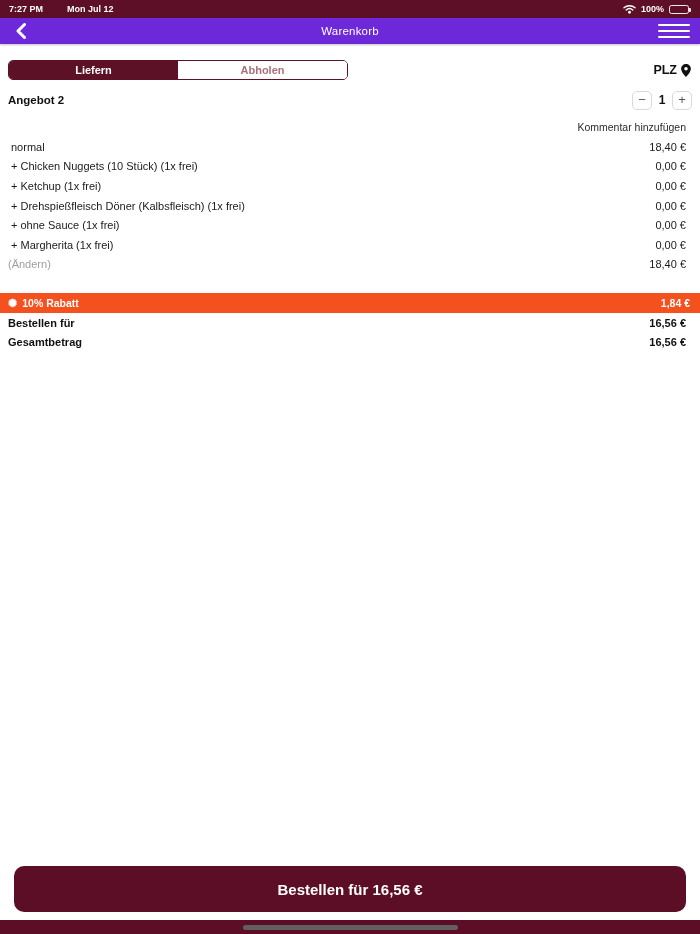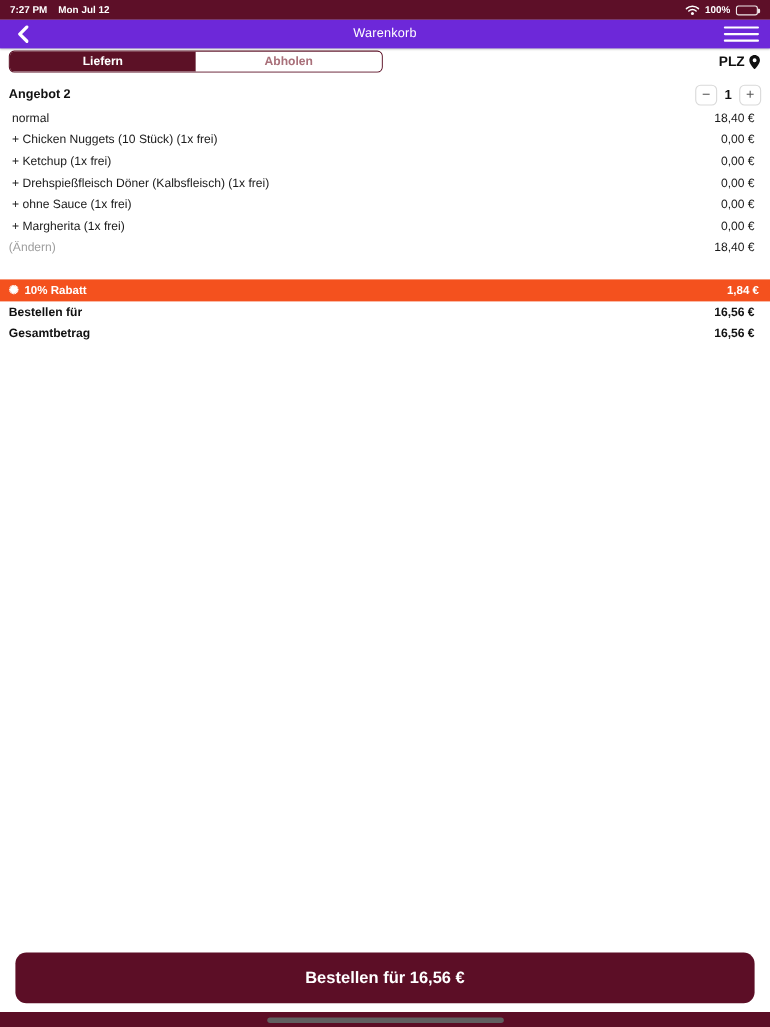--- a/index.html
+++ b/index.html
@@ -8,21 +8,21 @@
   .page {
     position:relative; width:700px; height:934px; background:#ffffff;
     overflow:hidden; margin:0 auto;
   }
   
   .status-bar {
     height:18px; background:#5d0f28; color:#fff;
     display:flex; align-items:center; justify-content:space-between;
     padding:0 9px; font-size:9px; font-weight:bold;
   }
-  .status-left { display:flex; gap:10px; align-items:center; }
+  .status-left { display:flex; gap:24px; align-items:center; }
   .status-right { display:flex; gap:5px; align-items:center; }
   .battery {
     position:relative; width:20px; height:9px; border:1px solid rgba(255,255,255,.9);
     border-radius:2.5px; padding:1px; margin-right:2px;
   }
   .battery .fill { width:100%; height:100%; background:#fff; border-radius:1px; }
   .battery .nub {
     position:absolute; right:-3px; top:2.5px; width:2px; height:4px;
     background:rgba(255,255,255,.9); border-radius:0 1px 1px 0;
   }
@@ -38,21 +38,21 @@
     display:flex; align-items:center; justify-content:center; cursor:pointer;
   }
   .menu-btn {
     position:absolute; right:10px; top:0; height:26px; width:32px;
     display:flex; flex-direction:column; justify-content:center; gap:3.5px; cursor:pointer;
   }
   .menu-btn span { display:block; height:2.6px; background:#fff; border-radius:1px; }
   
   .toggle-row {
     display:flex; align-items:center; justify-content:space-between;
-    padding:2px 8px 0 8px;
+    padding:16px 8px 0 8px;
   }
   .segmented {
     display:flex; width:340px; height:20px; border:1px solid #5c1126;
     border-radius:5px; overflow:hidden; background:#fff;
   }
   .segment {
     flex:1; display:flex; align-items:center; justify-content:center;
     font-size:11px; font-weight:bold; cursor:pointer;
   }
   .segment.active { background:#5c1126; color:#fff; }
@@ -171,20 +171,23 @@
 
   <div class="offer-row">
     <div class="offer-title">Angebot 2</div>
     <div class="stepper">
       <div class="step-btn">−</div>
       <div class="step-value">1</div>
       <div class="step-btn">+</div>
     </div>
   </div>
 
+  <div class="comment-row">
+    <span class="comment-link">Kommentar hinzufügen</span>
+  </div>
 
   <div class="items">
     <div class="item-row">
       <span>normal</span>
       <span class="item-price">18,40 €</span>
     </div>
     <div class="item-row">
       <span>+ Chicken Nuggets (10 Stück) (1x frei)</span>
       <span class="item-price">0,00 €</span>
     </div>

